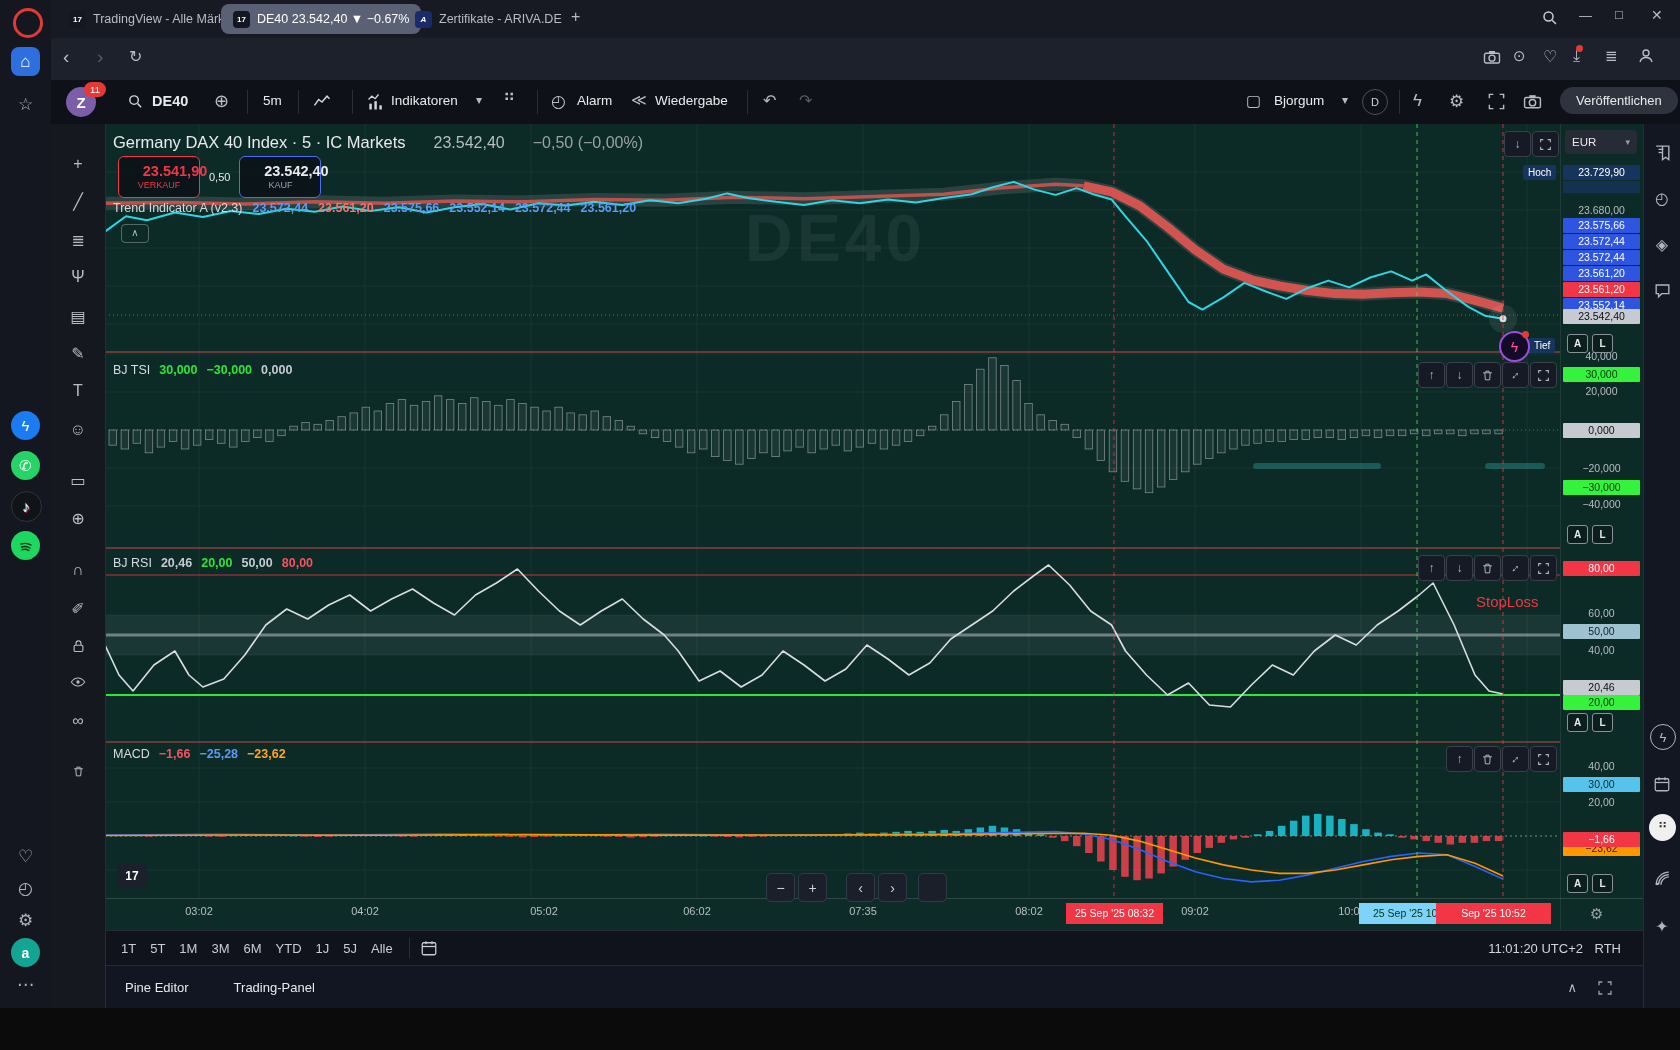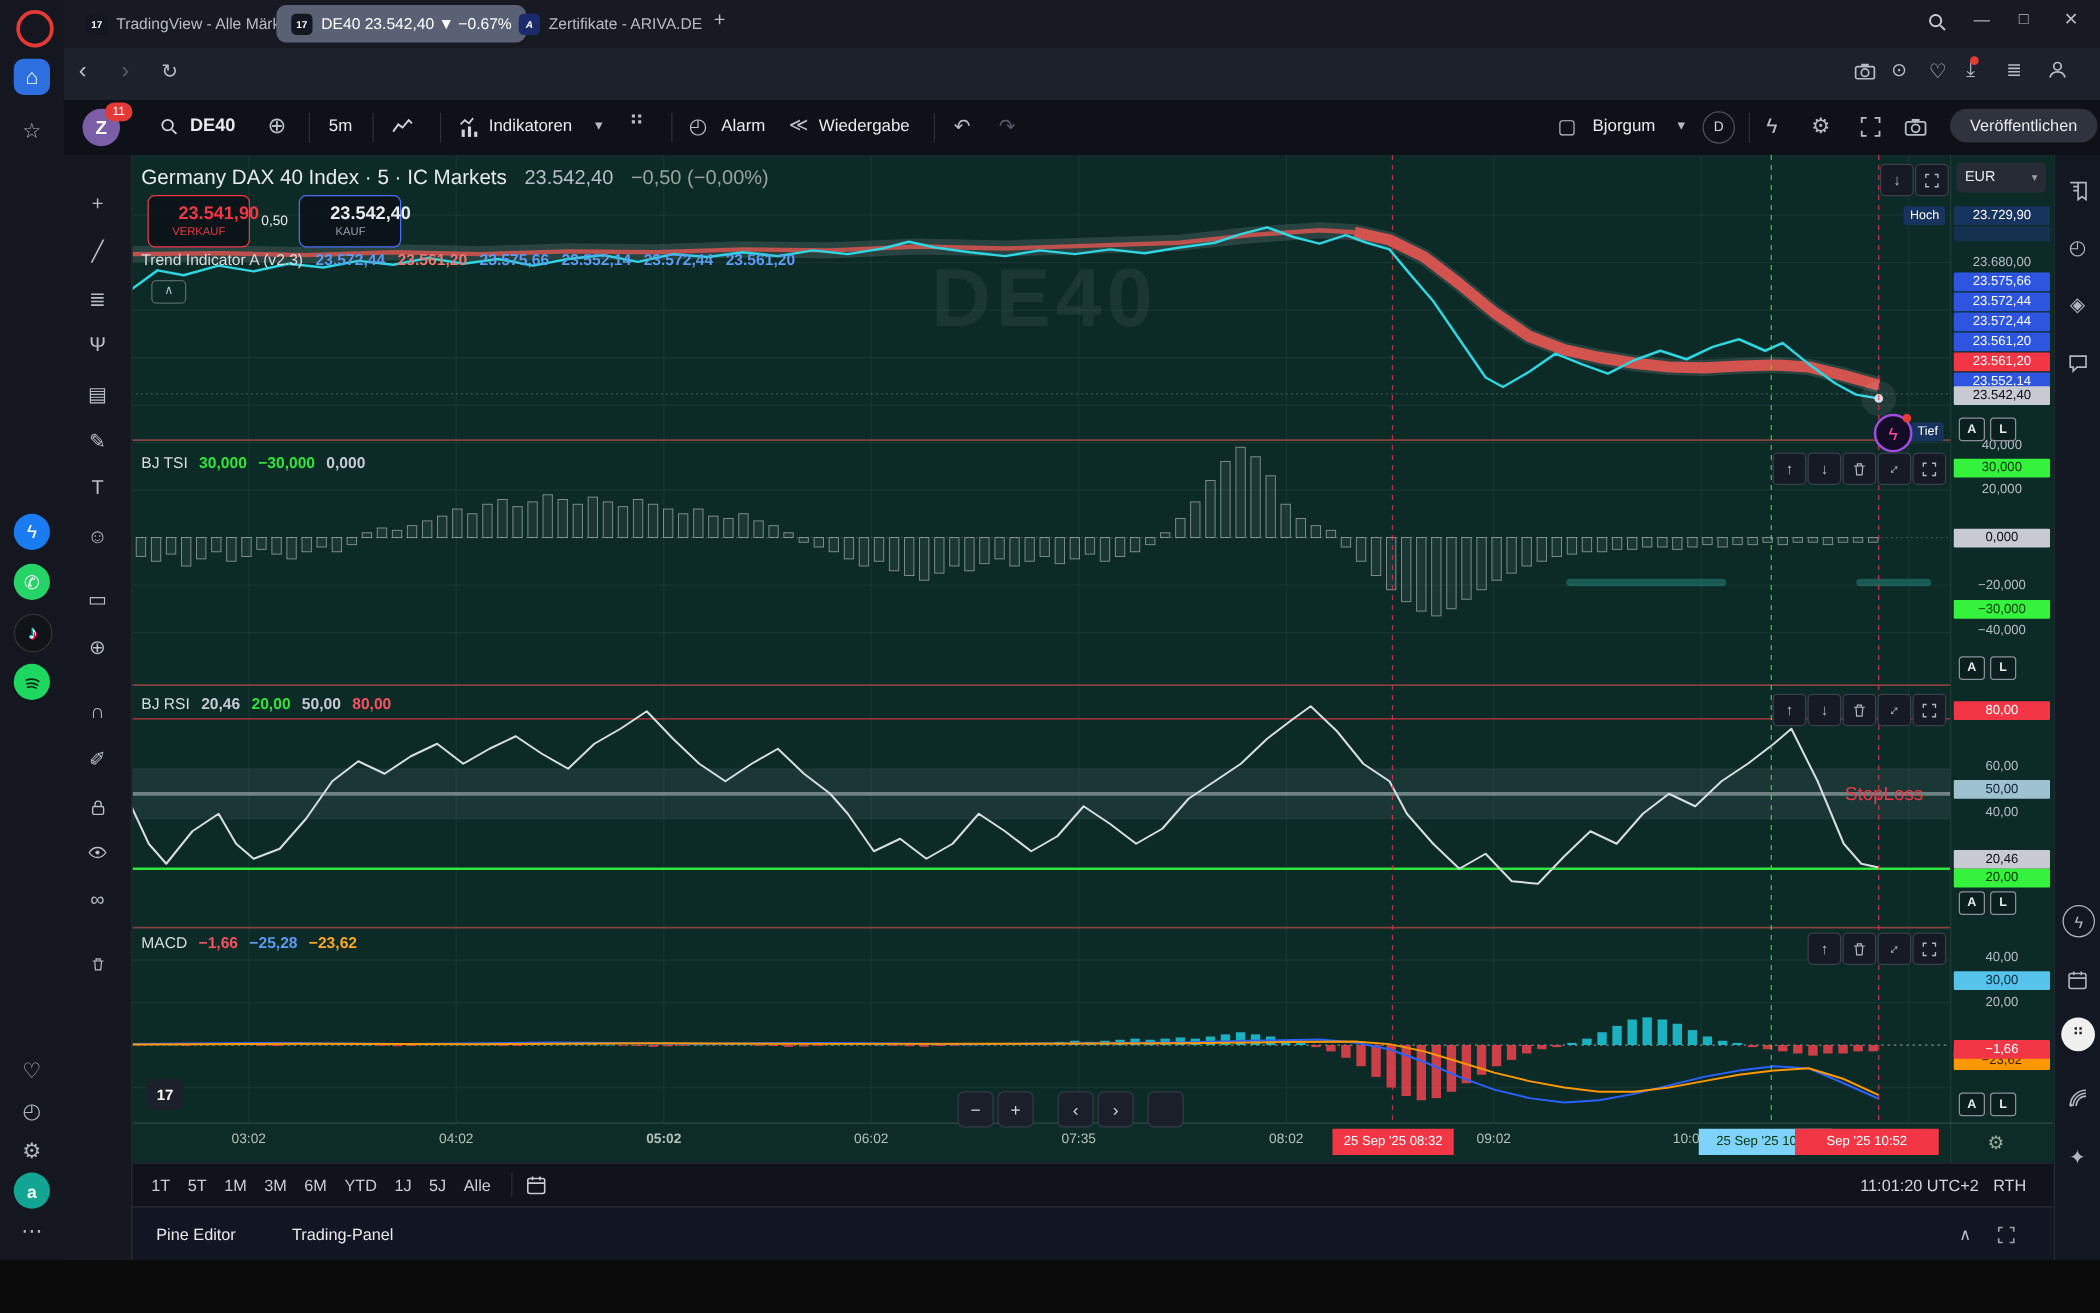--- a/index.html
+++ b/index.html
@@ -542,21 +542,21 @@
       <circle cx="1398" cy="194.784" r="14" fill="rgba(255,255,255,0.08)"></circle>
       <circle cx="1398" cy="194.784" r="3.5" fill="#d7dde2"></circle>
       <polyline stroke="#d8dde2" stroke-width="1.6" stroke-linejoin="round" points="0.0,521.0 14.0,551.0 28.0,567.0 48.9,541.0 69.9,527.0 83.9,551.0 97.9,563.0 118.8,555.0 139.8,531.0 160.8,501.0 181.7,485.0 202.7,495.0 223.7,481.0 244.7,471.0 265.6,487.0 286.6,475.0 307.6,465.0 328.5,479.0 349.5,491.0 370.5,471.0 391.4,459.0 412.4,445.0 433.4,467.0 454.4,487.0 475.3,501.0 496.3,487.0 517.3,475.0 538.2,495.0 559.2,511.0 573.2,527.0 594.1,557.0 615.1,547.0 636.1,563.0 657.1,551.0 678.0,527.0 699.0,541.0 720.0,557.0 740.9,545.0 761.9,521.0 782.9,535.0 803.9,551.0 824.8,539.0 845.8,515.0 866.8,501.0 887.7,487.0 908.7,467.0 929.7,451.0 943.6,441.0 964.6,461.0 985.6,487.0 1006.6,501.0 1020.5,527.0 1041.5,551.0 1062.5,571.0 1083.5,559.0 1104.4,581.0 1125.4,583.0 1146.4,561.0 1167.3,541.0 1188.3,551.0 1209.3,527.0 1230.2,511.0 1251.2,521.0 1272.2,501.0 1293.2,487.0 1314.1,471.0 1328.1,459.0 1349.1,501.0 1370.0,551.0 1384.0,567.0 1398.0,570.0" fill="none"></polyline>
       <polyline stroke="#2962ff" stroke-width="1.6" points="0.0,711.1 111.8,710.3 223.7,711.1 335.5,710.0 447.4,711.0 559.2,710.3 671.0,711.3 754.9,710.6 838.8,710.0 894.7,708.6 950.6,707.6 978.6,710.0 1006.6,715.4 1034.5,725.6 1062.5,737.5 1090.4,747.7 1118.4,754.5 1146.4,757.9 1174.3,756.2 1202.3,751.1 1230.2,744.3 1258.2,737.5 1286.2,732.4 1314.1,729.0 1342.1,730.7 1370.0,742.6 1398.0,755.0" fill="none"></polyline>
       <polyline stroke="#ff9800" stroke-width="1.6" points="0.0,711.5 139.8,711.0 279.6,711.3 419.4,710.6 559.2,711.1 699.0,711.0 838.8,710.6 922.7,709.6 978.6,709.3 1006.6,711.3 1034.5,717.1 1062.5,725.6 1090.4,734.1 1118.4,740.9 1146.4,746.0 1174.3,749.4 1202.3,749.4 1230.2,746.0 1258.2,740.9 1286.2,735.8 1314.1,732.4 1342.1,730.7 1370.0,739.2 1398.0,752.1" fill="none"></polyline>
       <line x1="1009" y1="0" x2="1009" y2="774" stroke="rgba(242,54,69,0.75)" stroke-dasharray="4,4"></line>
       <line x1="1312" y1="0" x2="1312" y2="774" stroke="rgba(80,229,80,0.8)" stroke-dasharray="4,4"></line>
       <line x1="1398" y1="0" x2="1398" y2="774" stroke="rgba(242,54,69,0.8)" stroke-dasharray="4,4"></line>
     </svg>
 
-  <div class="abs legend flex" style="left:113px;top:133px;gap:14px;">
+  <div class="abs legend flex" style="left:113px;top:133px;gap:28px;">
     <span class="lg-title">Germany DAX 40 Index · 5 · IC Markets</span>
     <span class="lg-sub">23.542,40</span>
     <span class="lg-sub" style="color:#9aa3a0;">−0,50 (−0,00%)</span>
   </div>
   <div class="abs legend flex" style="left:118px;top:156px;gap:9px;">
     <div class="tradebox sellbox">
       <span class="tb-price">23.541,90</span>
       <span class="tb-lbl">VERKAUF</span>
     </div>
     <span style="font-size:11px;color:#e8eaed;">0,50</span>
@@ -589,21 +589,21 @@
     <span class="pv dimv">50,00</span>
     <span class="pv redv">80,00</span>
   </div>
   <div class="abs paneheader" style="left:113px;top:747px;">
     <span class="pt">MACD</span>
     <span class="pv redv">−1,66</span>
     <span class="pv bluev">−25,28</span>
     <span class="pv orangev">−23,62</span>
   </div>
 
-  <div class="abs" style="left:1476px;top:627px;font-size:15px;color:#f23645;z-index:8;">StopLoss</div>
+  <div class="abs" style="left:1476px;top:593px;font-size:15px;color:#f23645;z-index:8;">StopLoss</div>
 
   <div class="abs" style="left:1499px;top:331px;width:27px;height:27px;border-radius:50%;border:2px solid #9d4edd;background:#140b26;z-index:9;display:flex;align-items:center;justify-content:center;color:#ff4d9e;font-size:14px;">
       <span>ϟ</span>
     <span style="position:absolute;right:-1px;top:-2px;width:7px;height:7px;border-radius:50%;background:#e53935;"></span>
   </div>
 
   <div class="abs" style="left:1560px;top:124px;width:83px;height:806px;border-left:1px solid rgba(255,255,255,.08);z-index:6;"></div>
   <div class="abs" style="left:1565px;top:130px;width:72px;height:24px;background:#262b36;border-radius:4px;display:flex;align-items:center;justify-content:space-between;padding:0 7px;box-sizing:border-box;font-size:11.5px;color:#e8eaed;z-index:8;">
     <span>EUR</span>
     <span style="font-size:9px;color:#9aa0a6;">▾</span>
@@ -825,21 +825,21 @@
     <div class="abs pbtn" style="left:1502px;top:746px;">
       <span style="display:inline-block;transform:rotate(45deg)">↕</span>
     </div>
     <div class="abs pbtn" style="left:1530px;top:746px;">
       <svg width="13" height="13" viewBox="0 0 24 24">
         <path d="M3 8V3h5 M16 3h5v5 M21 16v5h-5 M8 21H3v-5" stroke="currentColor" stroke-width="2" fill="none"></path>
       </svg>
     </div>
     <div class="abs tlabel" style="left:199px;">03:02</div>
     <div class="abs tlabel" style="left:365px;">04:02</div>
-    <div class="abs tlabel" style="left:531px;font-weight:bold;">05:02</div>
+    <div class="abs tlabel" style="left:544px;">05:02</div>
     <div class="abs tlabel" style="left:697px;">06:02</div>
     <div class="abs tlabel" style="left:863px;">07:35</div>
     <div class="abs tlabel" style="left:1029px;">08:02</div>
     <div class="abs tlabel" style="left:1195px;">09:02</div>
     <div class="abs tlabel" style="left:1352px;">10:02</div>
     <div class="abs tbadge red" style="left:1066px;width:97px;">25 Sep '25  08:32</div>
     <div class="abs tbadge green" style="left:1359px;width:107px;">25 Sep '25  10:22</div>
     <div class="abs tbadge red" style="left:1436px;width:115px;">Sep '25  10:52</div>
   </div>
 

